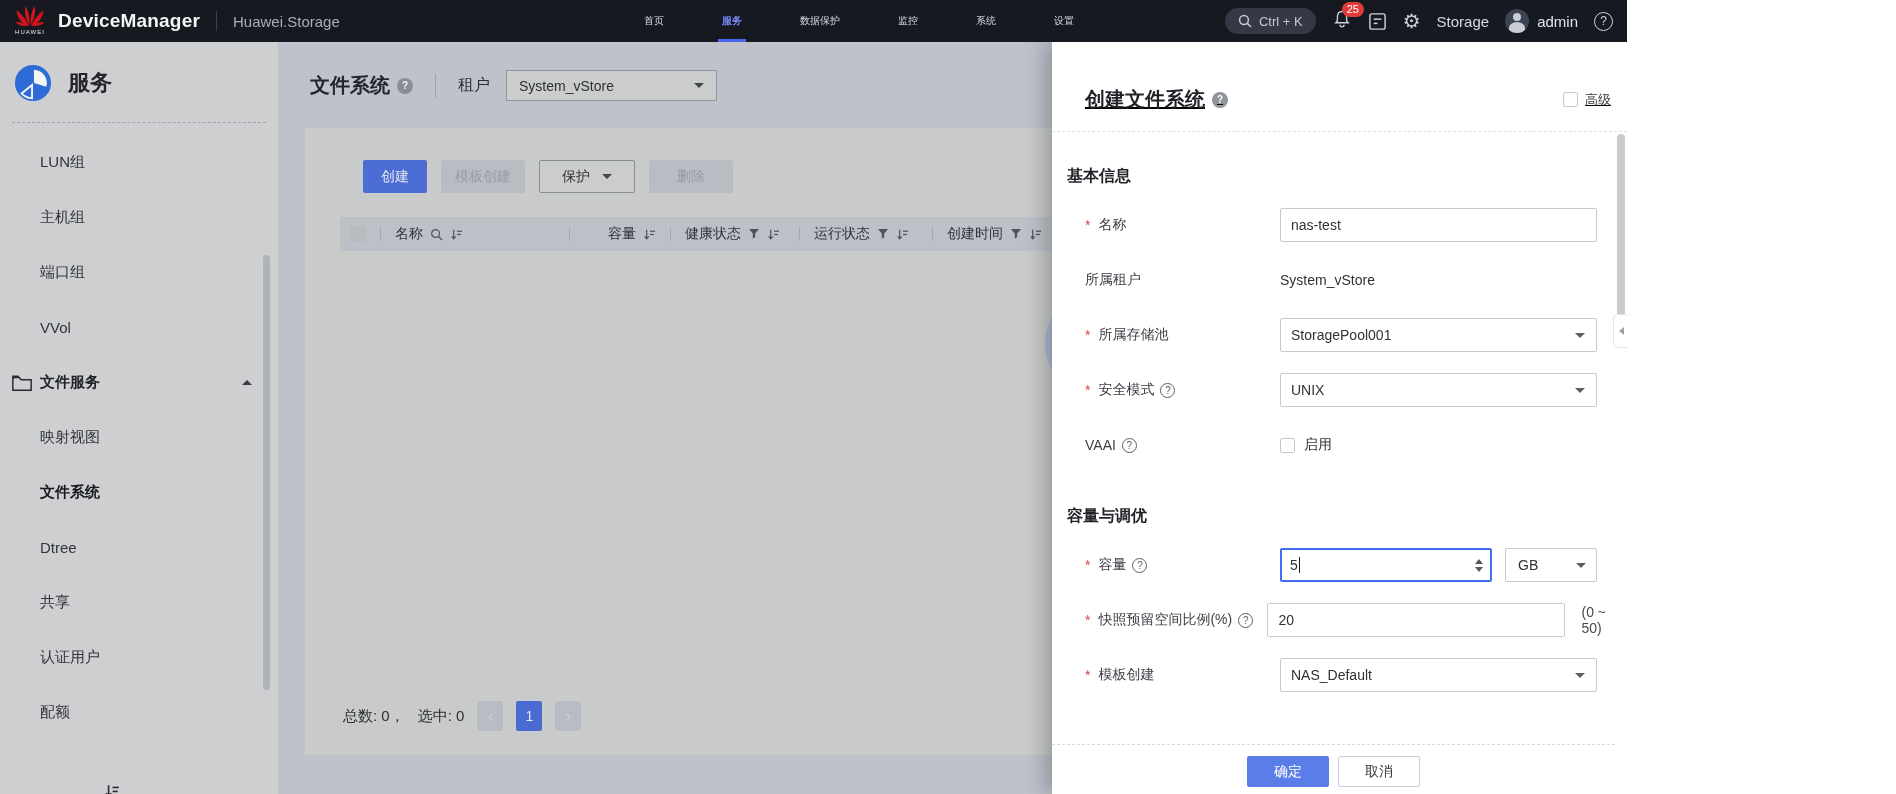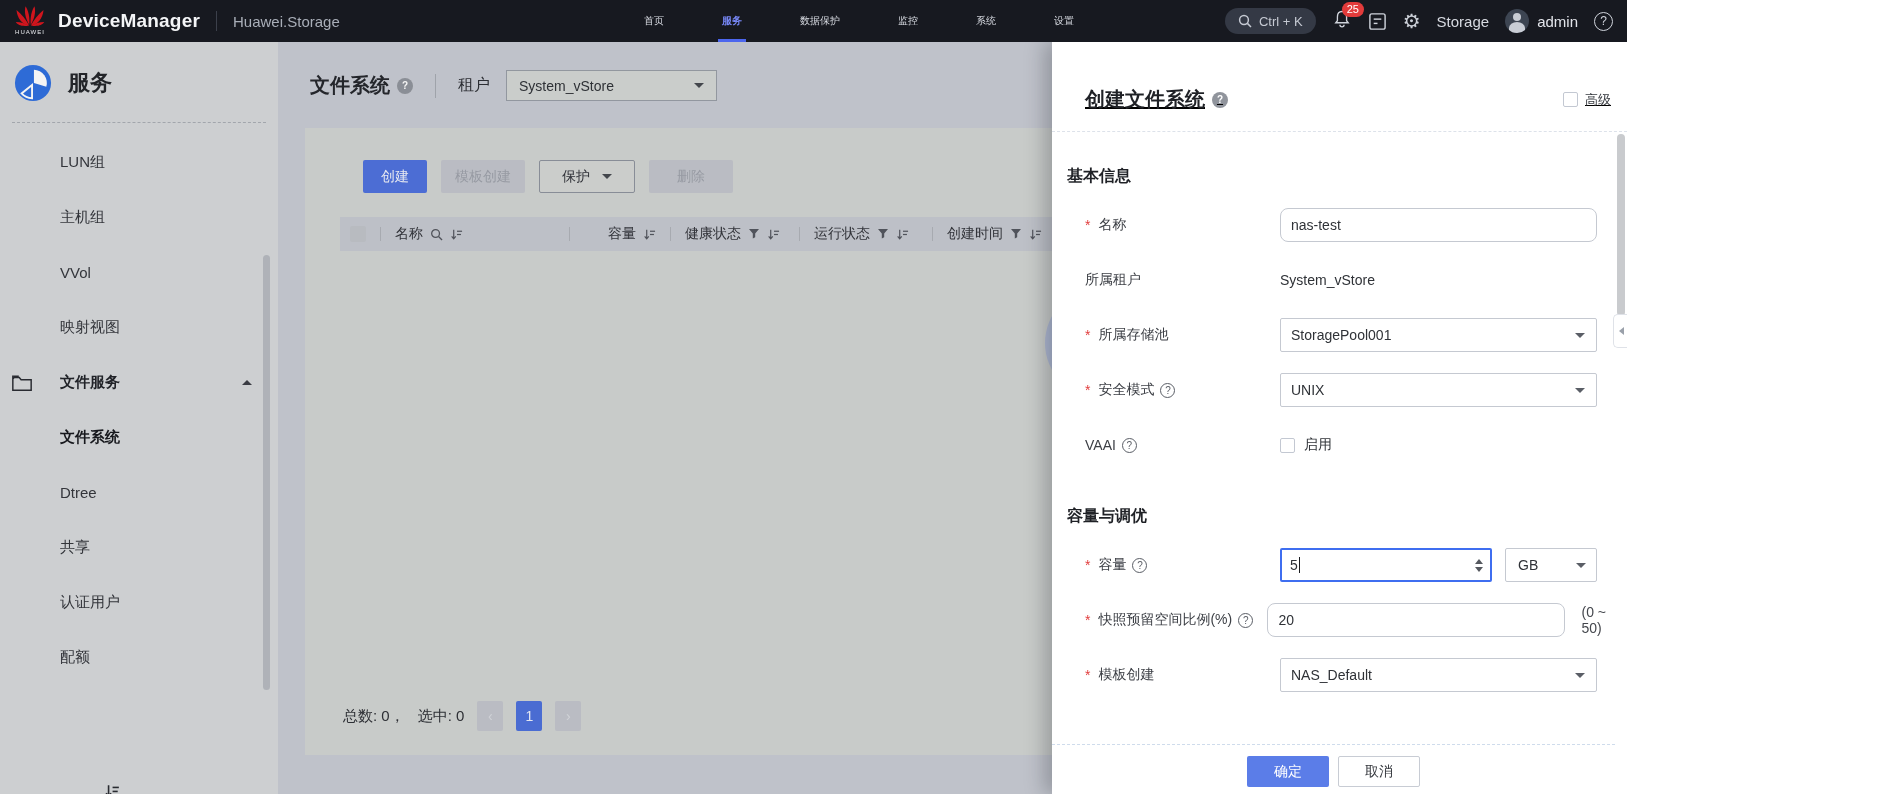--- a/index.html
+++ b/index.html
@@ -30,21 +30,21 @@
   .avatar .body { position:absolute; top:13px; left:4px; width:16px; height:12px; border-radius:50% 50% 0 0; background:#c9cdd5; }
   .username { color:#e2e4ea; font-size:15px; cursor:pointer; margin-left:-8px; }
   .help-ring { width:19px; height:19px; border:1.5px solid #cfd3db; border-radius:50%; color:#cfd3db; font-size:12px; display:flex; align-items:center; justify-content:center; cursor:pointer; }
 
   
   .sidebar { position:absolute; left:0; top:42px; width:278px; bottom:0; background:#d6d9db; z-index:10; overflow:hidden; }
   .side-head { display:flex; align-items:center; padding:22px 0 0 14px; }
   .side-head .side-title { font-size:22px; font-weight:bold; color:#23252a; margin-left:16px; }
   .side-divider { border-top:1px dashed #a9adb4; margin:20px 12px 0 12px; }
   .side-menu { margin-top:12px; }
-  .side-item { height:55px; display:flex; align-items:center; padding-left:60px; font-size:15px; color:#34363c; cursor:pointer; position:relative; }
+  .side-item { height:55px; display:flex; align-items:center; padding-left:40px; font-size:15px; color:#34363c; cursor:pointer; position:relative; }
   .side-item.group { font-weight:bold; color:#212329; }
   .side-item .folder-ic { position:absolute; left:11px; top:50%; transform:translateY(-50%); }
   .side-item .caret-up { position:absolute; right:26px; top:50%; transform:translateY(-50%); width:0; height:0; border:5px solid transparent; border-bottom-color:#3b3e45; margin-top:-3px; }
   .side-item.active { font-weight:bold; color:#17181d; }
   .side-scroll { position:absolute; right:8px; top:213px; width:7px; height:435px; background:#b7bac0; border-radius:4px; cursor:pointer; }
   .side-bottom-ic { position:absolute; left:104px; bottom:-6px; }
 
   
   .main { position:absolute; left:278px; top:42px; right:0; bottom:0; background:#c8cbd3; }
   .page-head { position:absolute; top:28px; left:32px; display:flex; align-items:center; }
@@ -84,21 +84,21 @@
   .dlg-title { font-size:20px; font-weight:bold; color:#1f2126; }
   .adv-wrap { margin-left:auto; display:flex; align-items:center; gap:7px; cursor:pointer; }
   .cb { width:15px; height:15px; background:#fff; border:1px solid #c3c8d2; border-radius:2px; }
   .adv-label { font-size:13px; color:#35383e; }
   .dlg-dash { border-top:1px dashed #dde2ea; margin:18px 0 0 0; }
   .sec-title { font-size:16px; font-weight:bold; color:#1f2126; margin:34px 0 0 15px; }
   .frow { display:flex; align-items:center; margin:21px 0 0 33px; min-height:34px; }
   .flabel { width:195px; display:flex; align-items:center; gap:6px; font-size:14px; color:#3c3f45; }
   .star { color:#e23c3c; margin-right:2px; }
   .help-o { width:15px; height:15px; border:1px solid #5a5e66; border-radius:50%; color:#5a5e66; font-size:10px; display:flex; align-items:center; justify-content:center; flex:0 0 auto; }
-  .tinput { width:317px; height:34px; border:1px solid #c5c9d1; border-radius:8px; font-size:14px; color:#2f3237; padding:0 10px; background:#fff; font-family:inherit; }
+  .tinput { width:317px; height:34px; border:1px solid #c5c9d1; border-radius:2px; font-size:14px; color:#2f3237; padding:0 10px; background:#fff; font-family:inherit; }
   .fselect { width:317px; height:34px; border:1px solid #c5c9d1; border-radius:2px; display:flex; align-items:center; padding:0 10px; font-size:14px; color:#2f3237; cursor:pointer; position:relative; }
   .fselect .caret-dn { position:absolute; right:11px; border-top-color:#5a5e66; }
   .ftext { font-size:14px; color:#2f3237; }
   .spin-input { width:212px; height:34px; border:2px solid #3f6ef0; border-radius:2px; display:flex; align-items:center; padding:0 8px; position:relative; cursor:text; }
   .spin-val { font-size:14px; color:#2f3237; }
   .caret-line { width:1px; height:16px; background:#1a1c20; margin-left:1px; }
   .spinner { position:absolute; right:7px; top:0; bottom:0; display:flex; flex-direction:column; justify-content:center; gap:3px; cursor:pointer; }
   .sp-up { width:0; height:0; border:4px solid transparent; border-bottom:5px solid #55585f; }
   .sp-dn { width:0; height:0; border:4px solid transparent; border-top:5px solid #55585f; }
   .unit-select { width:92px; height:34px; margin-left:13px; border:1px solid #c5c9d1; border-radius:2px; display:flex; align-items:center; padding:16px 12px; font-size:14px; color:#2f3237; cursor:pointer; position:relative; }
@@ -180,29 +180,30 @@
         <circle cx="20" cy="20" r="19" fill="#2f6fe0"></circle>
         <path d="M21 20 L21 6 A14 14 0 0 1 34 24 Z" fill="#ffffff"></path>
         <path d="M19 22 L8 31 A15 15 0 0 0 19 36 Z" fill="#2f6fe0" stroke="#ffffff" stroke-width="2"></path>
       </svg>
       <span class="side-title">服务</span>
     </div>
     <div class="side-divider"></div>
     <div class="side-menu">
       <div class="side-item">LUN组</div>
       <div class="side-item">主机组</div>
+      <div class="side-item">端口组</div>
       <div class="side-item">VVol</div>
-      <div class="side-item">映射视图</div>
       <div class="side-item group">
         <svg class="folder-ic" width="22" height="19" viewBox="0 0 24 20">
           <path d="M2 5.5 L2 18 L22 18 L22 6.5 L11 6.5 L9 4 L3.5 4 Z M2 5.5 L2 2.5 L8.5 2.5" fill="none" stroke="#2a2c32" stroke-width="1.6"></path>
         </svg>
         <span>文件服务</span>
         <span class="caret-up"></span>
       </div>
+      <div class="side-item">映射视图</div>
       <div class="side-item active">文件系统</div>
       <div class="side-item">Dtree</div>
       <div class="side-item">共享</div>
       <div class="side-item">认证用户</div>
       <div class="side-item">配额</div>
     </div>
     <div class="side-scroll"></div>
     <svg class="side-bottom-ic" width="16" height="16" viewBox="0 0 14 14">
       <path d="M4 1 L4 10 M1.8 8 L4 10.6 L6.2 8" fill="none" stroke="#2a2c32" stroke-width="1.4"></path>
       <line x1="7.5" y1="3" x2="13" y2="3" stroke="#2a2c32" stroke-width="1.4"></line>

